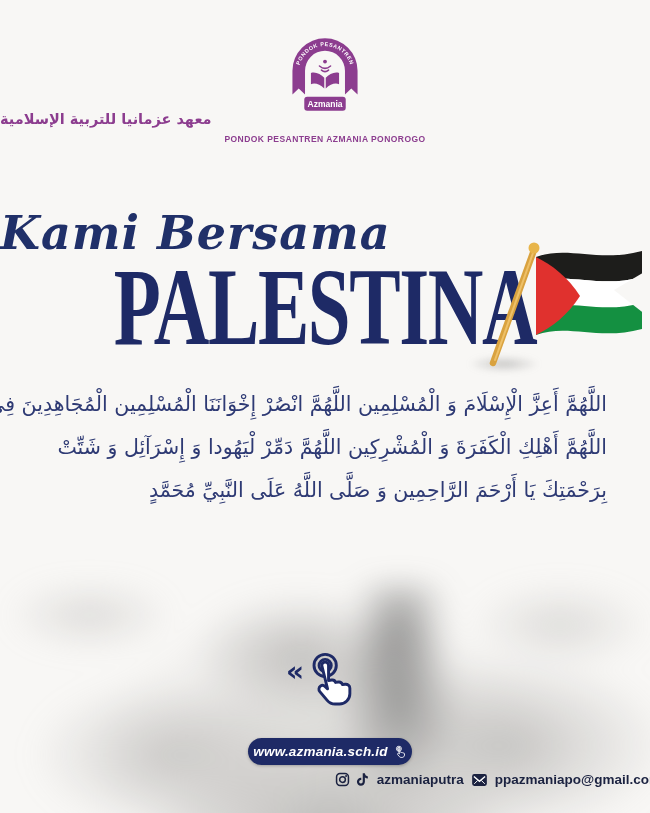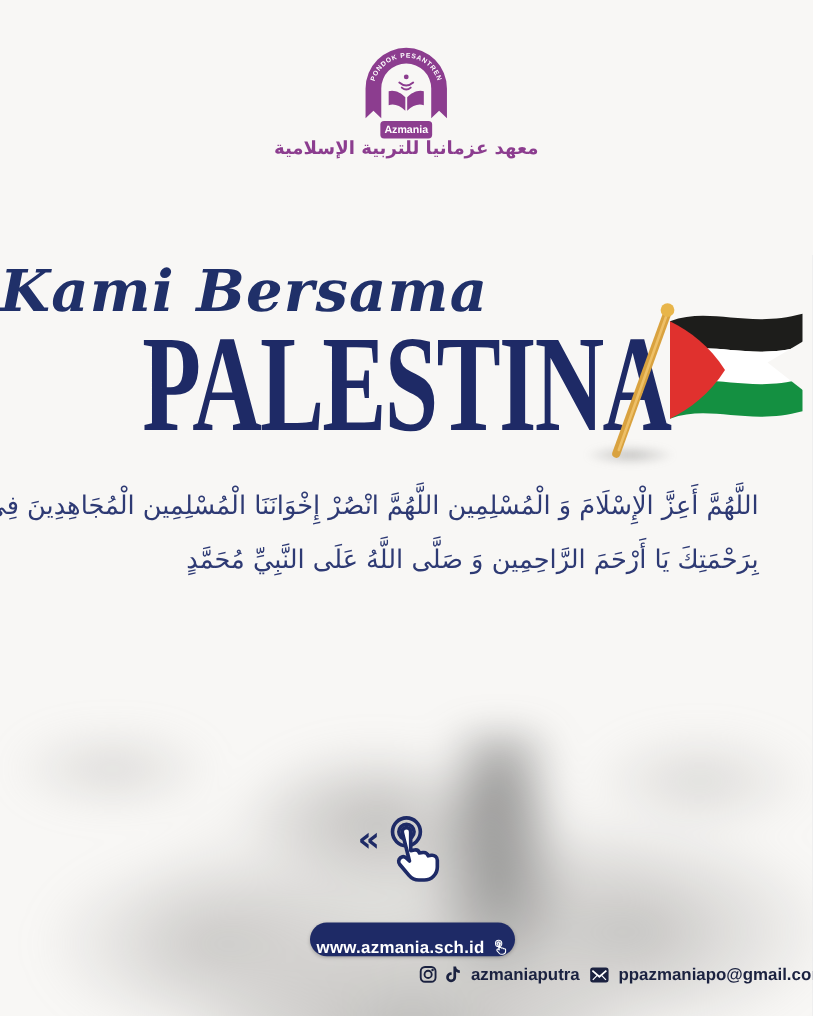--- a/index.html
+++ b/index.html
@@ -23,21 +23,21 @@
       radial-gradient(130px 60px at 580px 40px, rgba(170,168,165,.35), transparent 70%),
       radial-gradient(320px 200px at 350px 170px, rgba(175,173,170,.42), transparent 75%);
   }
   .pole-shadow{
     position:absolute;left:468px;top:356px;width:72px;height:16px;z-index:2;
     background:radial-gradient(closest-side, rgba(120,120,120,.4), transparent);
     filter:blur(3px);
   }
   .logo-svg{position:absolute;left:288px;top:36px;width:74px;height:80px;z-index:3;}
   .arabic-name{
-    position:absolute;left:0;top:111px;width:100%;text-align:center;z-index:3;
+    position:absolute;left:0;top:111px;width:100%;text-align:left;z-index:3;
     font-family:"DejaVu Sans",sans-serif;font-size:14.5px;font-weight:bold;color:#8c3d8f;direction:rtl;
   }
   .logo-caption{
     position:absolute;left:0;top:134px;width:100%;text-align:center;z-index:3;
     font-size:8.5px;font-weight:bold;letter-spacing:.45px;color:#8c3d8f;
   }
   .script-title{
     position:absolute;left:0;top:206px;width:100%;z-index:3;
     font-family:"DejaVu Serif",serif;font-style:italic;font-weight:bold;
     font-size:46px;color:#203069;letter-spacing:1px;
@@ -56,23 +56,24 @@
   .prayer-line{white-space:nowrap;}
   .cta{position:absolute;left:286px;top:648px;z-index:3;display:flex;align-items:flex-start;}
   .cta-chevrons{
     font-size:28px;font-weight:bold;color:#1e2a66;margin-top:7px;letter-spacing:-3px;
     font-family:"DejaVu Sans",sans-serif;
   }
   .cta-hand{width:62px;height:64px;margin-left:-2px;}
   .website-pill{
     position:absolute;left:248px;top:738px;width:164px;height:27px;z-index:3;
     background:#1e2a66;border-radius:14px;
-    display:flex;align-items:flex-end;justify-content:center;gap:5px;
+    display:flex;align-items:center;justify-content:center;gap:5px;
     color:#ffffff;font-weight:bold;font-size:13.5px;letter-spacing:.2px;cursor:pointer;
     box-shadow:0 1px 3px rgba(0,0,0,.25);
+    font-style:italic;
   }
   .pill-hand{width:14px;height:14px;}
   .contact-row{
     position:absolute;left:0;top:772px;width:100%;z-index:3;
     display:flex;align-items:center;justify-content:flex-end;gap:7px;
     color:#1b2240;font-weight:bold;font-size:13.5px;padding-left:11px;
   }
   .contact-row svg{display:block;}
   .contact-text{cursor:pointer;}
 </style>
@@ -95,20 +96,21 @@
       <path d="M42.5,39.5 q7.5,6.5 15,0" fill="none" stroke="#8c3d8f" stroke-width="2.1" stroke-linecap="round"></path>
       <path d="M45.2,45 q4.8,4.3 9.6,0" fill="none" stroke="#8c3d8f" stroke-width="2.1" stroke-linecap="round"></path>
       <path d="M49,70 C43,64 36.5,62 31,64 L31,49 C37,47 44.5,50.5 49,55.5 Z"></path>
       <path d="M51,70 C57,64 63.5,62 69,64 L69,49 C63,47 55.5,50.5 51,55.5 Z"></path>
     </g>
     <rect x="22" y="81" width="56" height="19" rx="4" fill="#8c3d8f"></rect>
     <text x="50" y="94.5" text-anchor="middle" fill="#ffffff" font-family="Liberation Sans, sans-serif" font-size="11.5" font-weight="bold">Azmania</text>
   </svg>
 
   <div class="arabic-name">معهد عزمانيا للتربية الإسلامية</div>
+  <div class="logo-caption">PONDOK PESANTREN AZMANIA PONOROGO</div>
 
   <div class="script-title">Kami Bersama</div>
   <div class="main-title">PALESTINA</div>
 
   <svg class="flag-svg" viewBox="0 0 178 132">
     <g>
       <path fill="#1d1d1b" d="M68,20 C100,8 130,26 174,14 L174,40 C130,52 100,34 68,46 Z"></path>
       <path fill="#ffffff" d="M68,46 C100,34 130,52 174,40 L174,66 C130,78 100,60 68,72 Z"></path>
       <path fill="#149041" d="M68,72 C100,60 130,78 174,66 L174,92 C130,104 100,86 68,98 Z"></path>
       <path fill="#e0312e" d="M68,20 C84,28 100,40 112,59 C100,78 84,90 68,98 Z"></path>
@@ -116,20 +118,21 @@
     </g>
     <g>
       <line x1="25" y1="126" x2="66" y2="13" stroke="#d9a23f" stroke-width="6.5" stroke-linecap="round"></line>
       <line x1="27" y1="123" x2="65" y2="16" stroke="#eec068" stroke-width="2" stroke-linecap="round"></line>
       <circle cx="66" cy="11" r="5.5" fill="#e8b54a"></circle>
     </g>
   </svg>
 
   <div class="prayer">
     <div class="prayer-line">اللَّهُمَّ أَعِزَّ الْإِسْلَامَ وَ الْمُسْلِمِين اللَّهُمَّ انْصُرْ إِخْوَانَنَا الْمُسْلِمِين الْمُجَاهِدِينَ فِي</div>
+    <div class="prayer-line">اللَّهُمَّ أَهْلِكِ الْكَفَرَةَ وَ الْمُشْرِكِين اللَّهُمَّ دَمِّرْ لْيَهُودا وَ إِسْرَآئِل وَ شَتِّتْ</div>
     <div class="prayer-line">بِرَحْمَتِكَ يَا أَرْحَمَ الرَّاحِمِين وَ صَلَّى اللَّهُ عَلَى النَّبِيِّ مُحَمَّدٍ</div>
   </div>
 
   <div class="cta">
     <span class="cta-chevrons">«</span>
     <svg class="cta-hand" viewBox="0 0 64 64">
       <circle cx="27" cy="17" r="11.5" fill="none" stroke="#1e2a66" stroke-width="3"></circle>
       <circle cx="27" cy="17" r="6.3" fill="none" stroke="#1e2a66" stroke-width="3"></circle>
       <path fill="#ffffff" stroke="#1e2a66" stroke-width="3" stroke-linejoin="round" d="M23.5,17 a3.5,3.5 0 0 1 7,0 v15.5 l3.2,-0.5 c1.8,-0.3 3.5,0.8 4.1,2.5 l2.8,-0.4 c1.9,-0.3 3.7,0.9 4.4,2.7 l2.6,-0.4 c2.5,-0.4 4.9,1.5 4.9,4.1 v5.6 c0,5.9 -4.8,10.7 -10.7,10.7 h-4.6 c-3.1,0 -6.1,-1.4 -8.1,-3.8 l-7.6,-9 c-1.4,-1.7 -1.2,-4.2 0.6,-5.6 1.4,-1.1 3.4,-1 4.7,0.2 l2.7,2.5 Z"></path>
     </svg>

